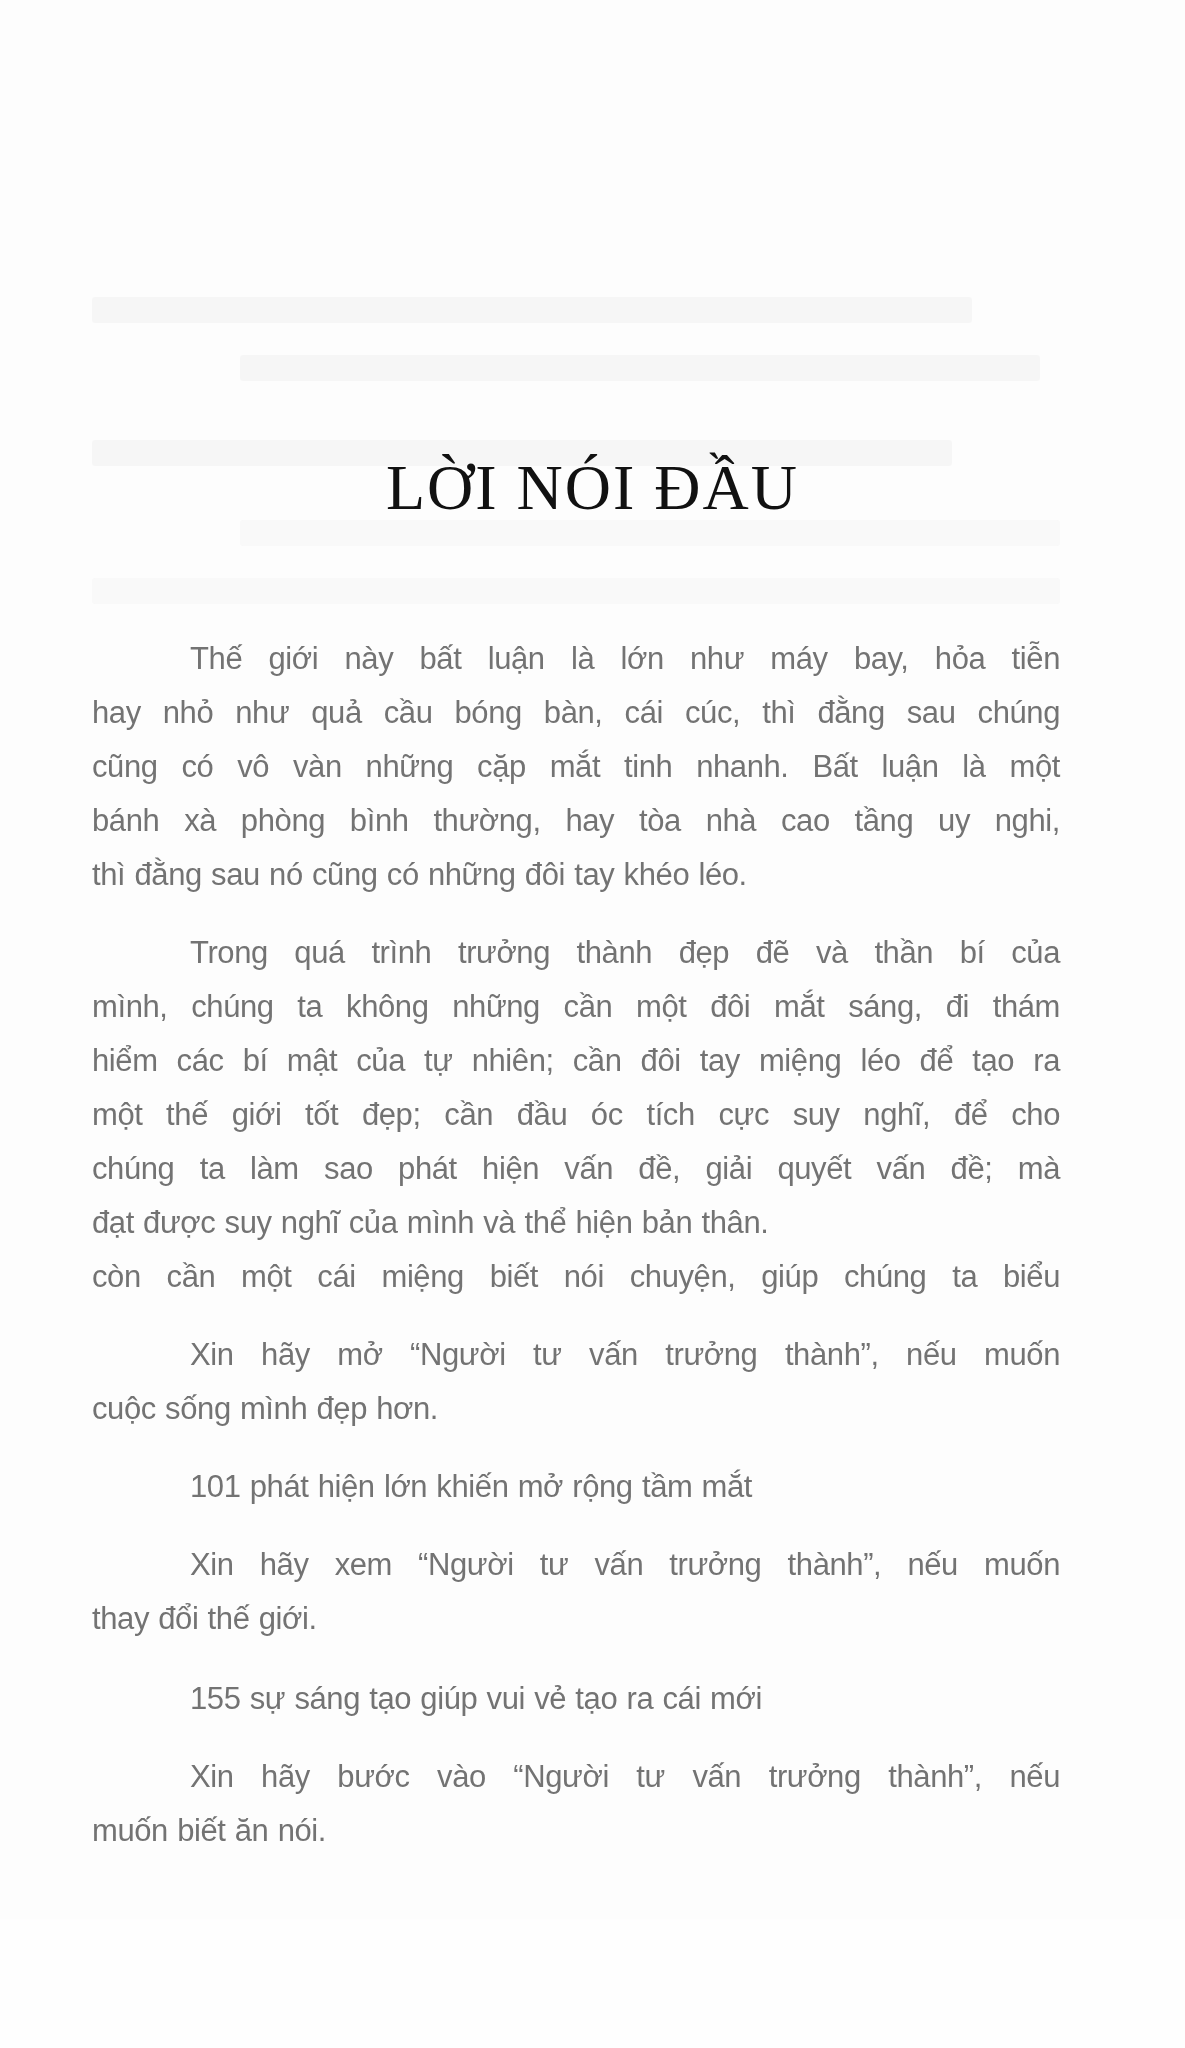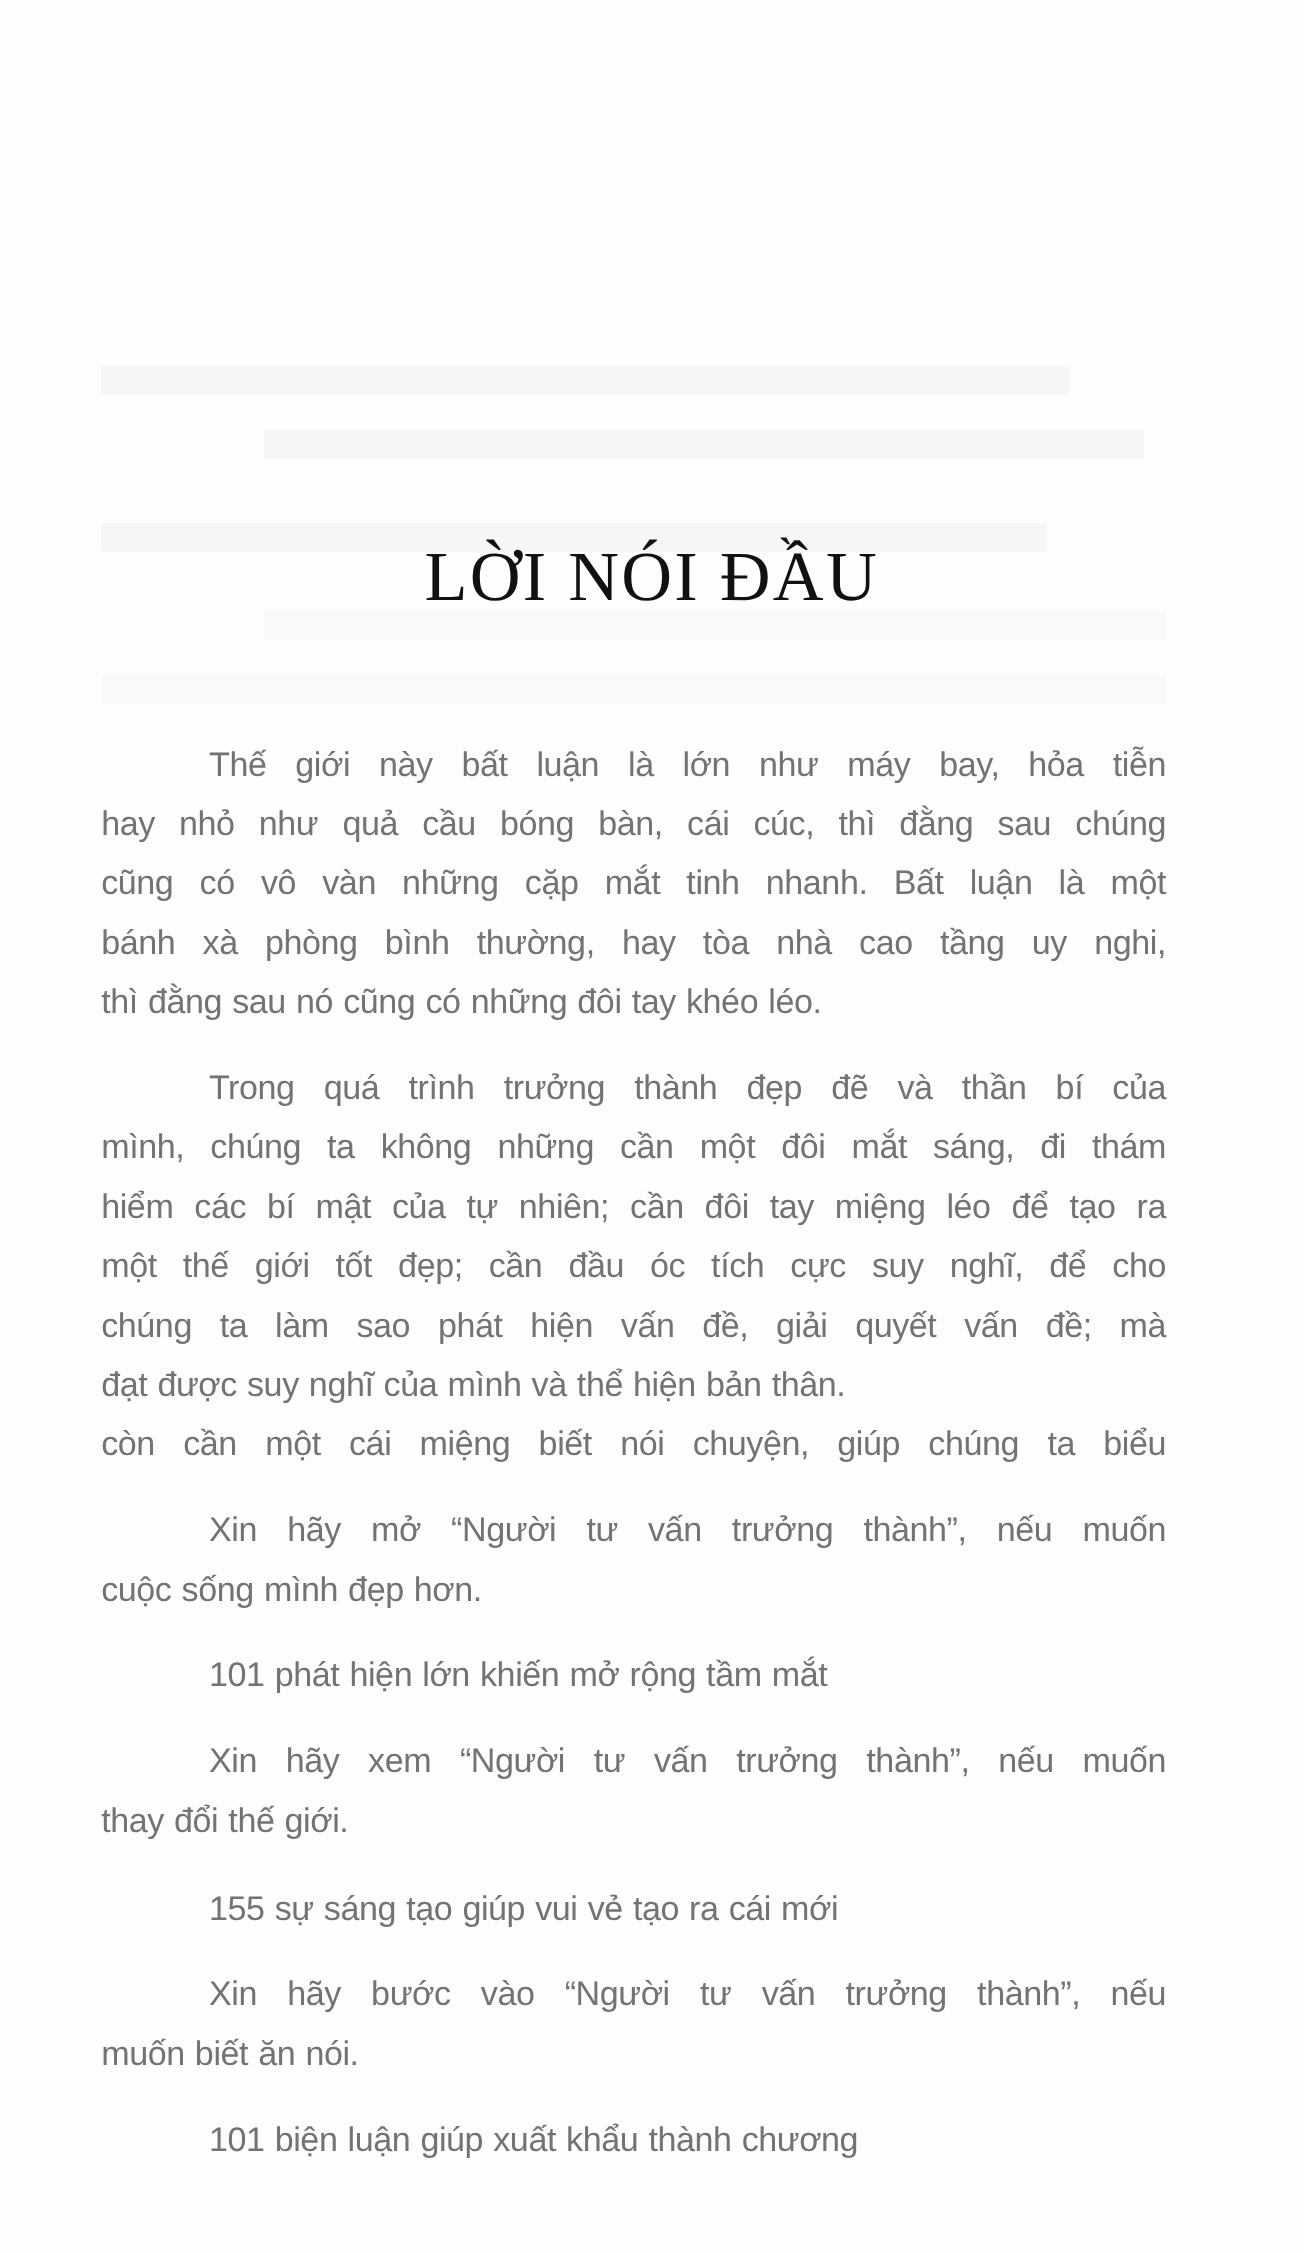--- a/index.html
+++ b/index.html
@@ -13,21 +13,20 @@
       position: relative;
       overflow: hidden;
       background: #fefefe;
     }
     .page {
       position: absolute;
       left: 0; top: 0;
       width: 1185px;
       height: 1919px;
       background: #fdfdfd;
-      margin-top: 36px;
     }
     
     .bleed {
       position: absolute;
       height: 26px;
       background: #f1f1f1;
       border-radius: 3px;
       opacity: 0.55;
     }
     .title {
@@ -133,18 +132,15 @@
       <span class="ln last">155 sự sáng tạo giúp vui vẻ tạo ra cái mới</span>
     </p>
     <div class="p-gap"></div>
 
     <p class="para">
       <span class="ln">Xin hãy bước vào “Người tư vấn trưởng thành”, nếu</span>
       <span class="ln last">muốn biết ăn nói.</span>
     </p>
     <div class="p-gap"></div>
 
-    <p class="para">
-      <span class="ln last">101 biện luận giúp xuất khẩu thành chương</span>
-    </p>
 
   </div>
 </div>
 
 </body></html>

